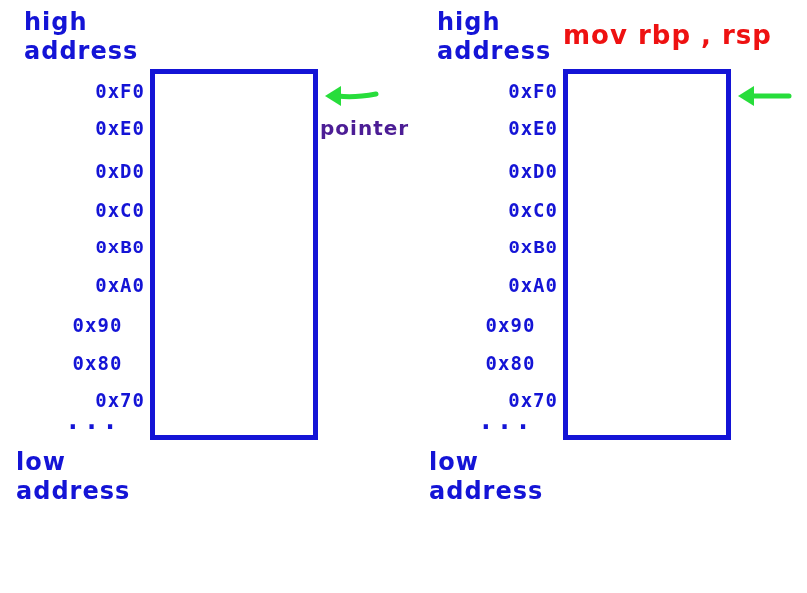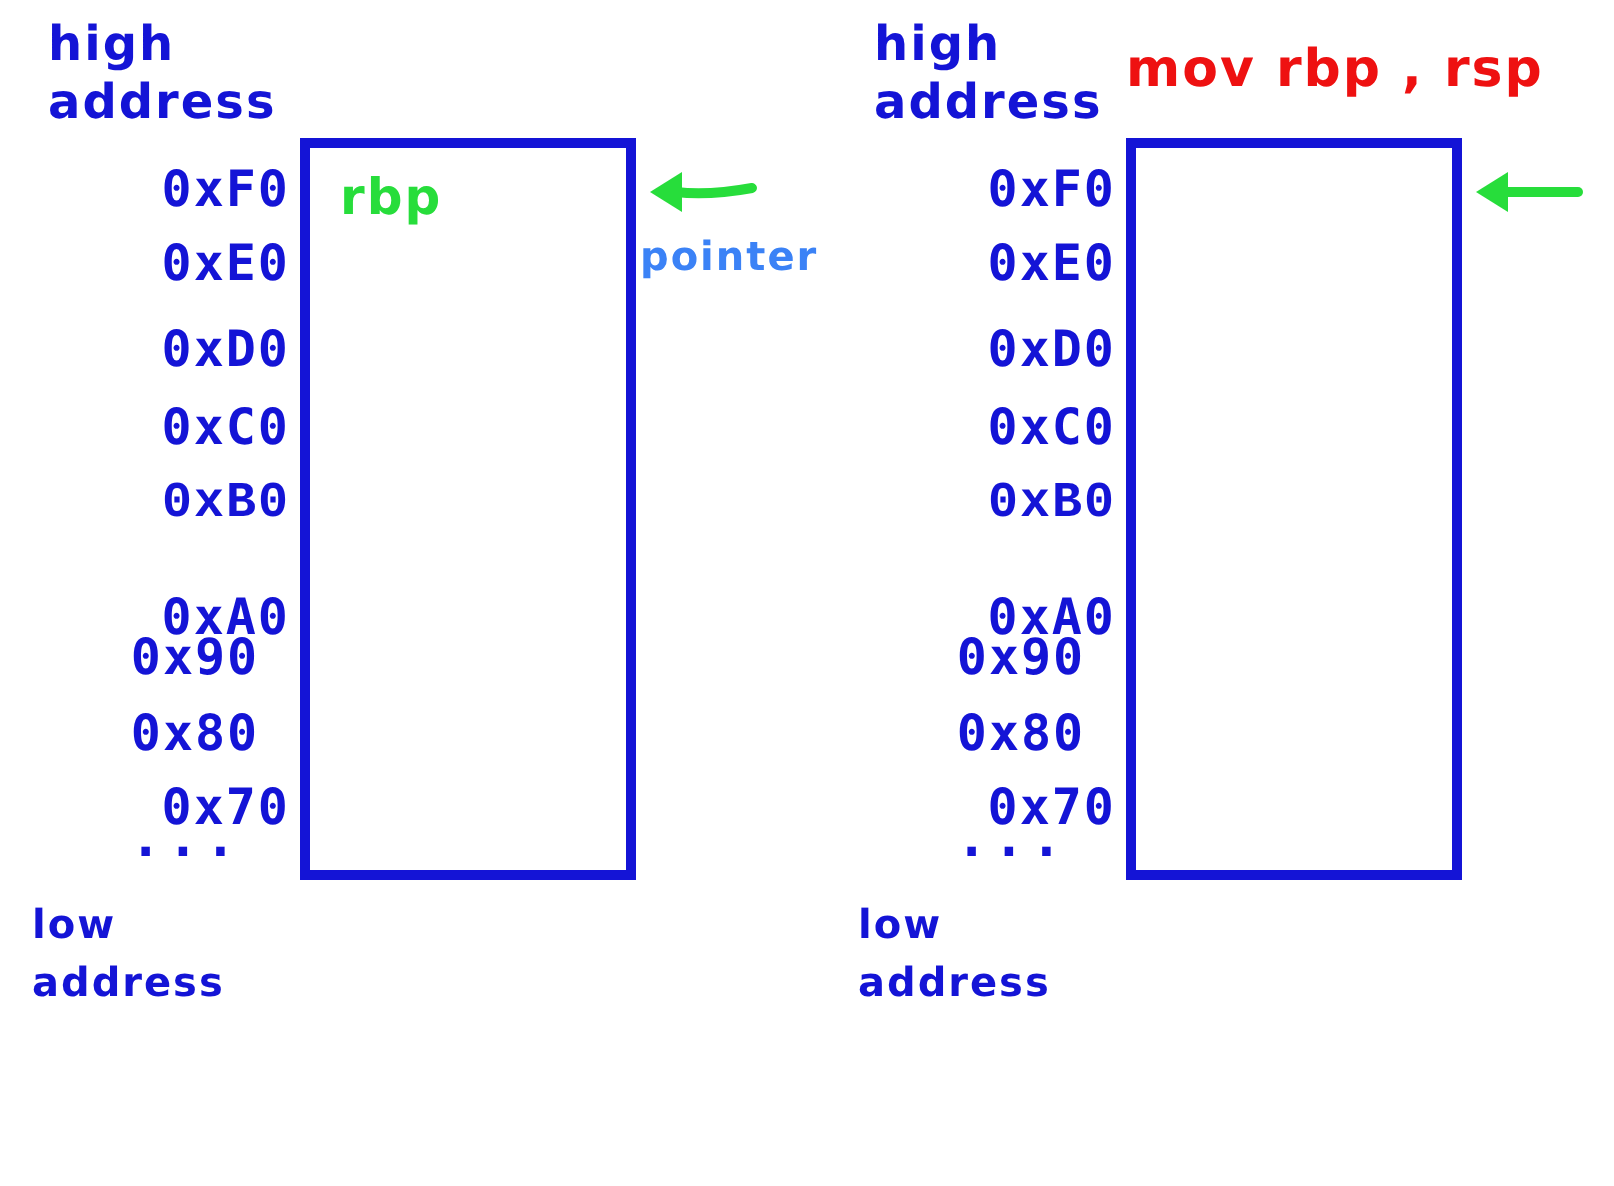--- a/index.html
+++ b/index.html
@@ -22,46 +22,45 @@
   .stack-box{
     position:absolute;left:150px;top:69px;width:168px;height:371px;
     border:5px solid #1414d6;box-sizing:border-box;background:#ffffff;
   }
   .cell-label{
     position:absolute;left:170px;top:84px;width:145px;
     color:#27dd3b;font-size:25px;font-weight:700;letter-spacing:1px;white-space:nowrap;
   }
   .addr{
     position:absolute;left:50px;width:95px;text-align:right;
-    color:#1414d6;font-size:25px;font-weight:700;
+    color:#1414d6;font-size:19px;font-weight:700;
     font-family:"DejaVu Sans Mono","Liberation Mono",monospace;letter-spacing:1px;
   }
   .a0{top:80px;}.a1{top:117px;}.a2{top:160px;}.a3{top:199px;}.a4{top:237px;font-family:Liberation Mono, monospace;}
-  .a5{top:274px;margin-top:20px;}.a6{top:314px;text-align:center;}.a7{top:352px;text-align:center;}.a8{top:389px;}
+  .a5{top:274px;}.a6{top:314px;text-align:center;}.a7{top:352px;text-align:center;}.a8{top:389px;}
   .a9{top:405px;font-size:26px;letter-spacing:3px;padding-right:24px;box-sizing:border-box;}
   .arrow{position:absolute;left:322px;top:83px;width:58px;height:26px;}
   .pointer-label{
     position:absolute;left:320px;top:116px;width:90px;
-    color:#3b82f6;font-size:20px;font-weight:700;letter-spacing:1px;
+    color:#4c1d95;font-size:20px;font-weight:700;letter-spacing:1px;
   }
   .low-label{
     position:absolute;left:16px;top:448px;width:112px;
-    color:#1414d6;font-size:20px;font-weight:700;line-height:29px;letter-spacing:1px;
+    color:#1414d6;font-size:24px;font-weight:700;line-height:29px;letter-spacing:1px;
   }
 </style>
 </head>
 <body>
 
 <div class="canvas">
 
   <div class="diagram d1">
     <div class="high-label">high address</div>
 
     <div class="stack-box"></div>
-    <div class="cell-label">rbp</div>
 
     <span class="addr a0">0xF0</span>
     <span class="addr a1">0xE0</span>
     <span class="addr a2">0xD0</span>
     <span class="addr a3">0xC0</span>
     <span class="addr a4">0xB0</span>
     <span class="addr a5">0xA0</span>
     <span class="addr a6">0x90</span>
     <span class="addr a7">0x80</span>
     <span class="addr a8">0x70</span>

